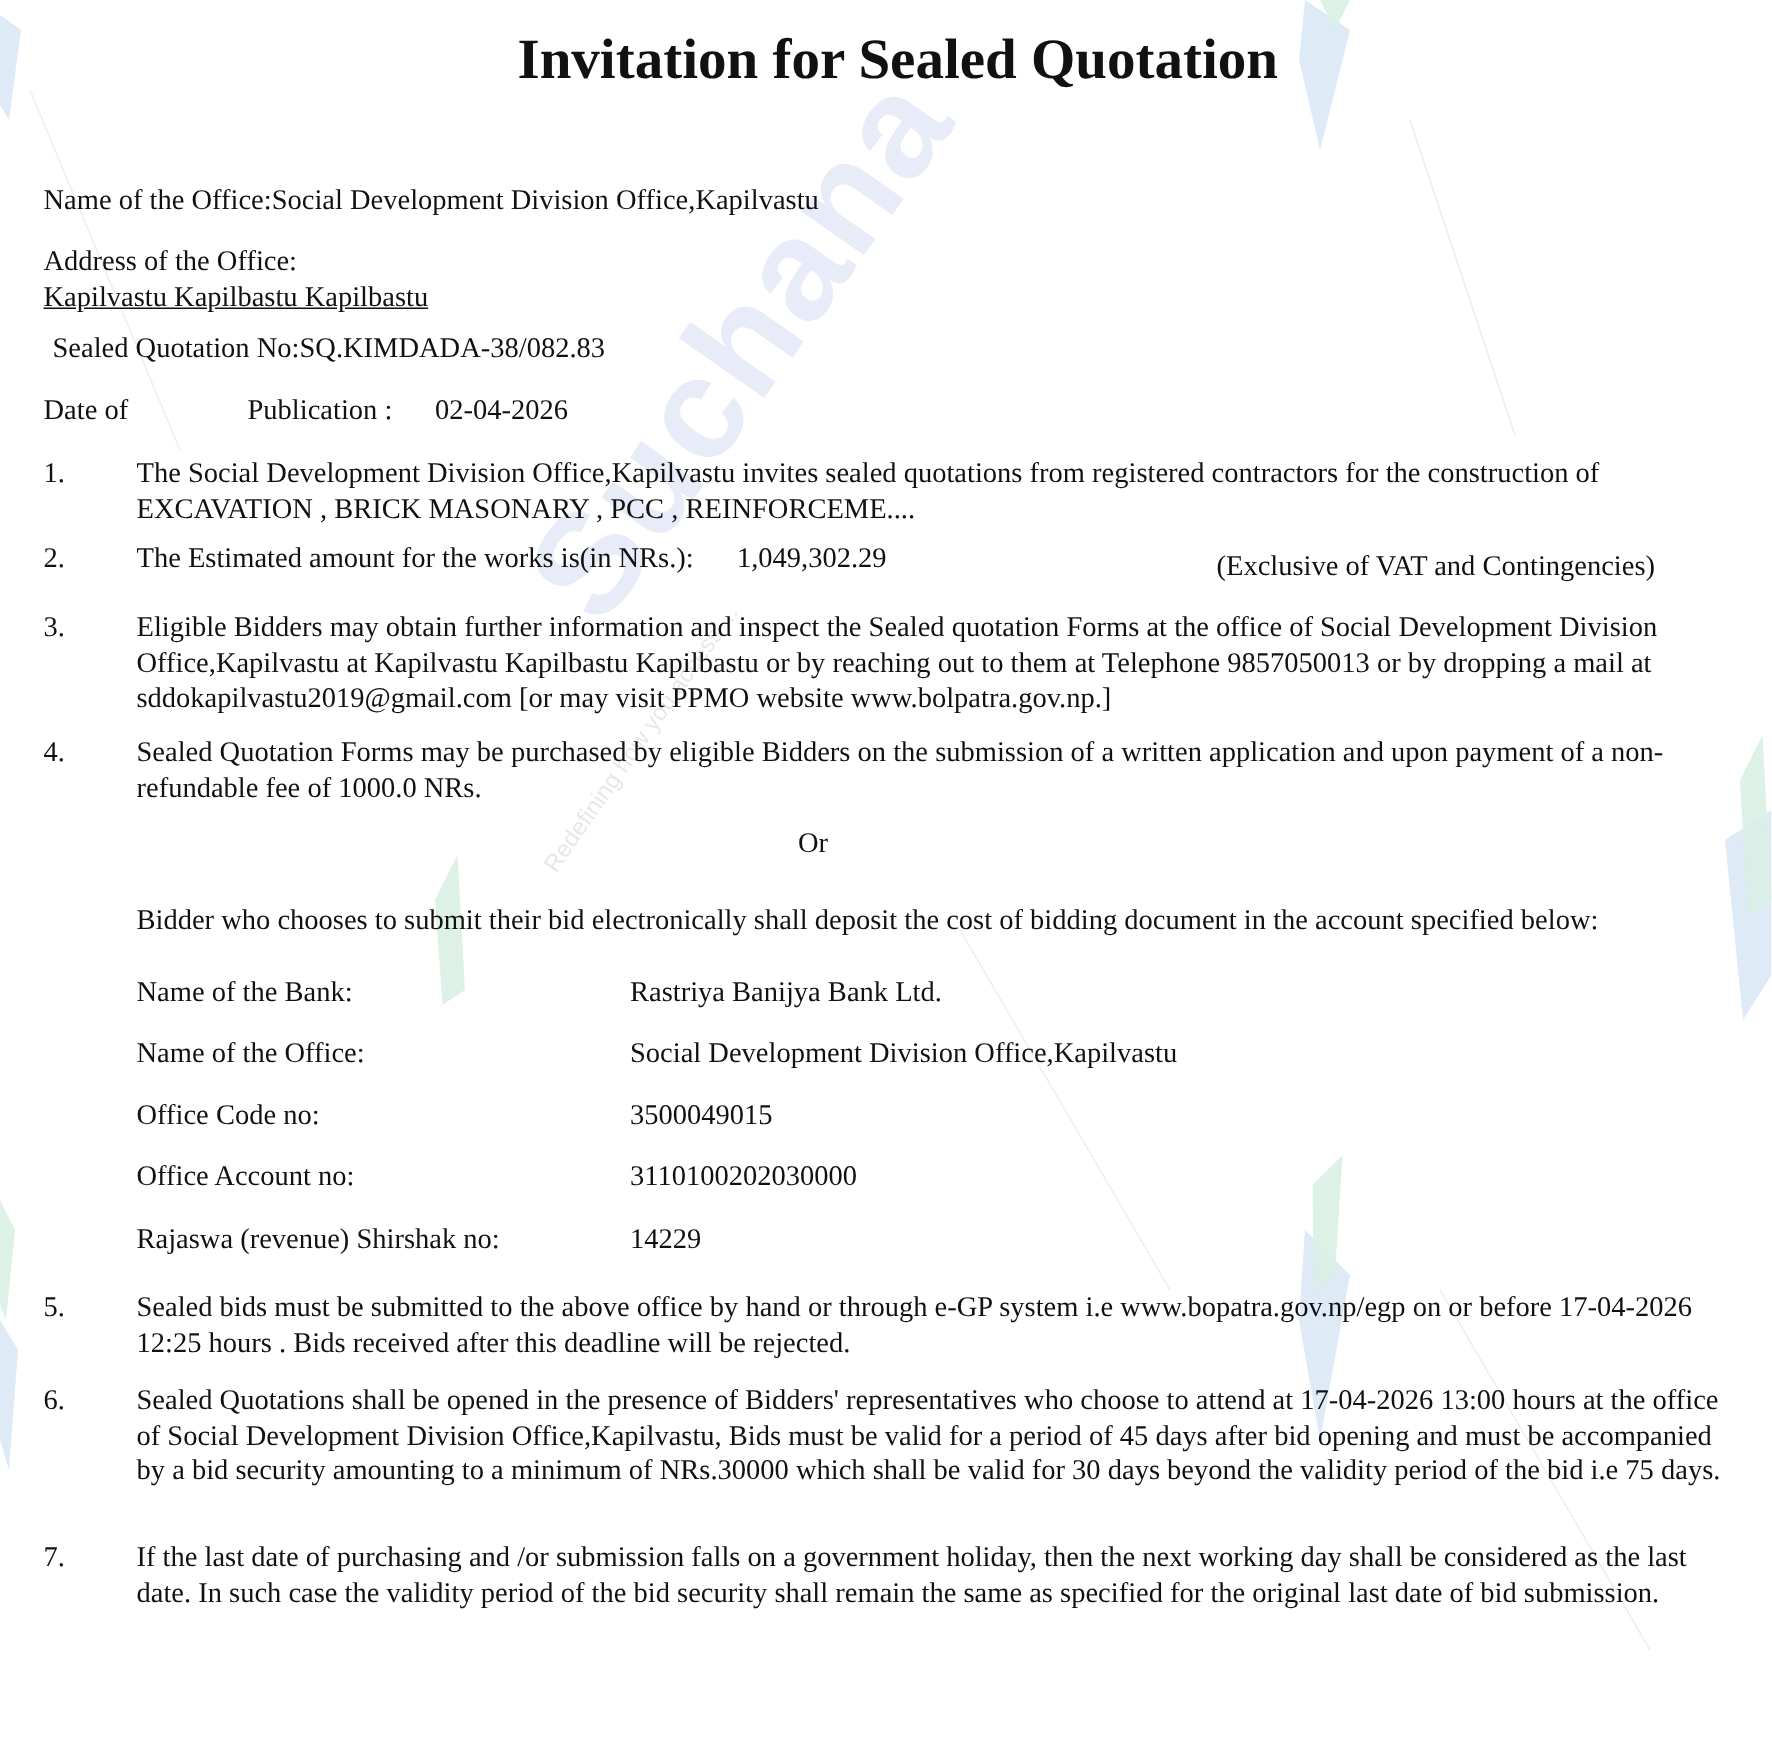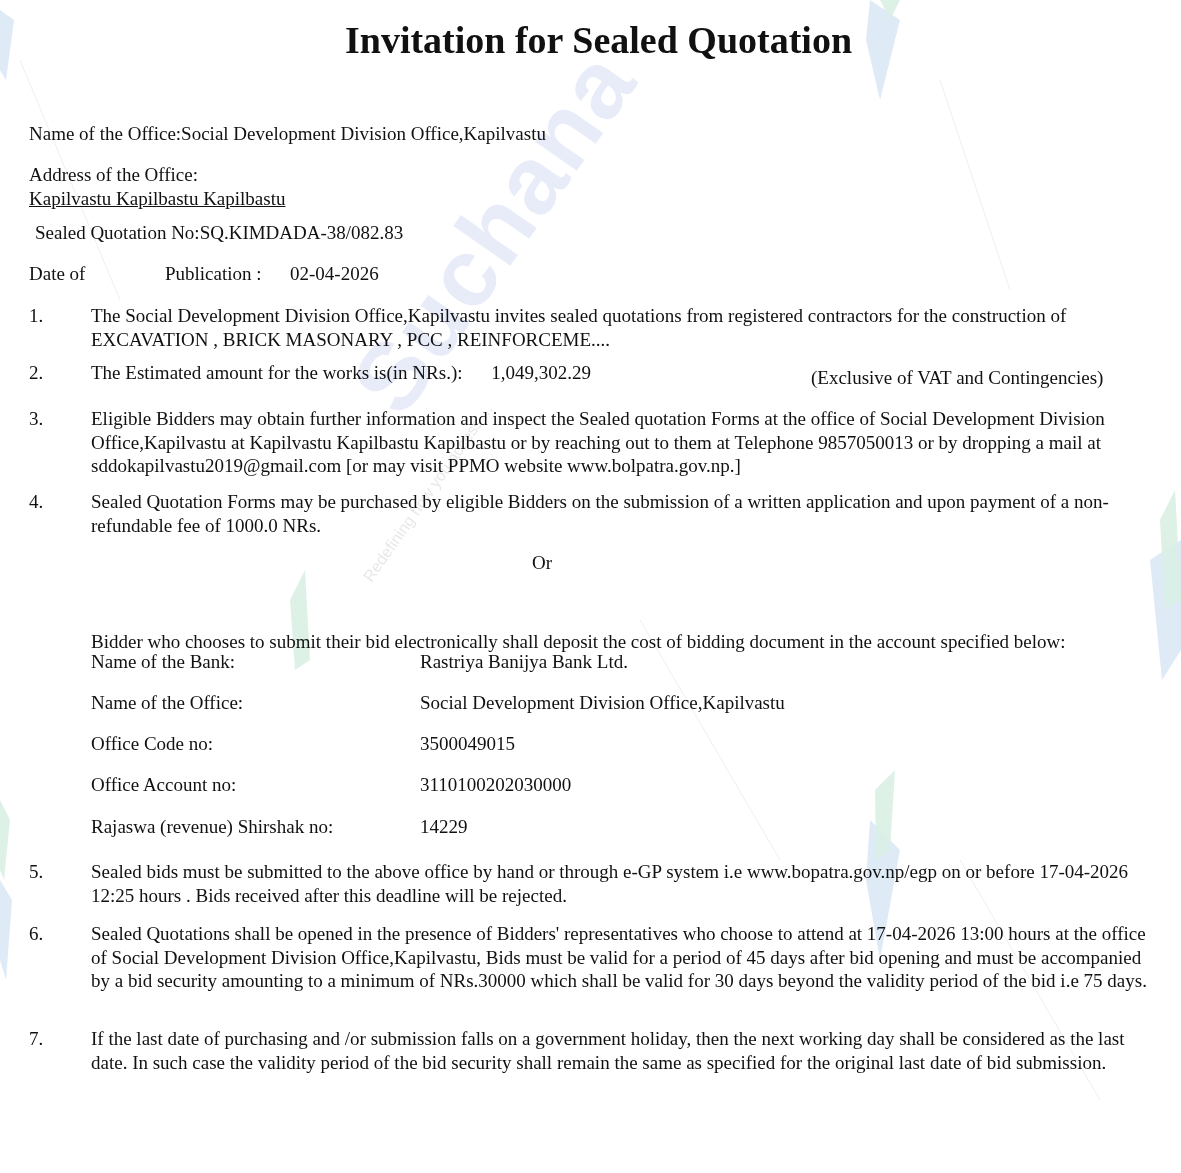--- a/index.html
+++ b/index.html
@@ -99,21 +99,21 @@
   <div class="item" style="top:407px;">
     <span class="num">3.</span>
     <div class="txt">Eligible Bidders may obtain further information and inspect the Sealed quotation Forms at the office of Social Development Division Office,Kapilvastu at Kapilvastu  Kapilbastu Kapilbastu  or by reaching out to them at Telephone 9857050013 or by dropping a mail at sddokapilvastu2019@gmail.com [or may visit PPMO website www.bolpatra.gov.np.]</div>
   </div>
 
   <div class="item" style="top:490px;">
     <span class="num">4.</span>
     <div class="txt">Sealed Quotation Forms may be purchased by eligible Bidders on the submission of a written application and upon payment of a non-refundable fee of 1000.0 NRs.</div>
   </div>
   <div class="line" style="left:484px;top:551px;margin-left:48px;">Or</div>
-  <div class="line" style="left:91px;top:630px;">Bidder who chooses to submit their bid electronically shall deposit the cost of bidding document in the account specified below:</div>
+  <div class="line" style="left:91px;top:602px;">Bidder who chooses to submit their bid electronically shall deposit the cost of bidding document in the account specified below:</div>
 
   <div class="bank-row" style="top:650px;">
     <span class="lbl">Name of the Bank:</span>
     <span class="val">Rastriya Banijya Bank Ltd.</span>
   </div>
   <div class="bank-row" style="top:691px;">
     <span class="lbl">Name of the Office:</span>
     <span class="val">Social Development Division Office,Kapilvastu</span>
   </div>
   <div class="bank-row" style="top:732px;">

